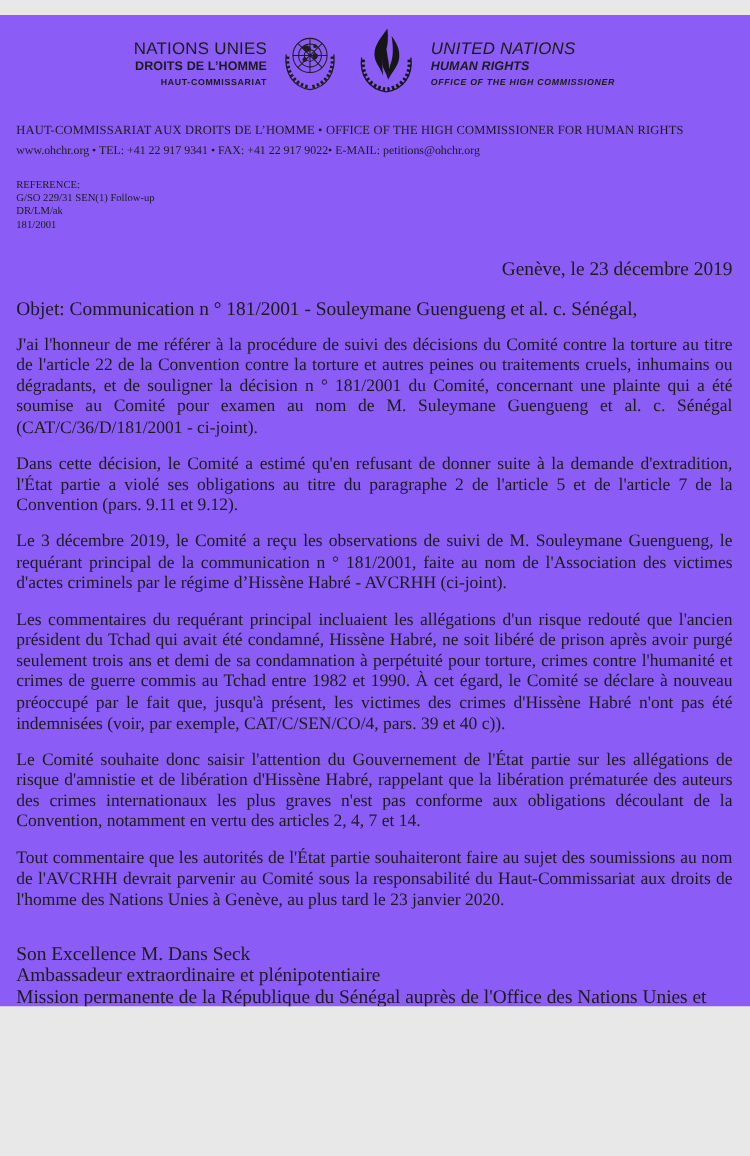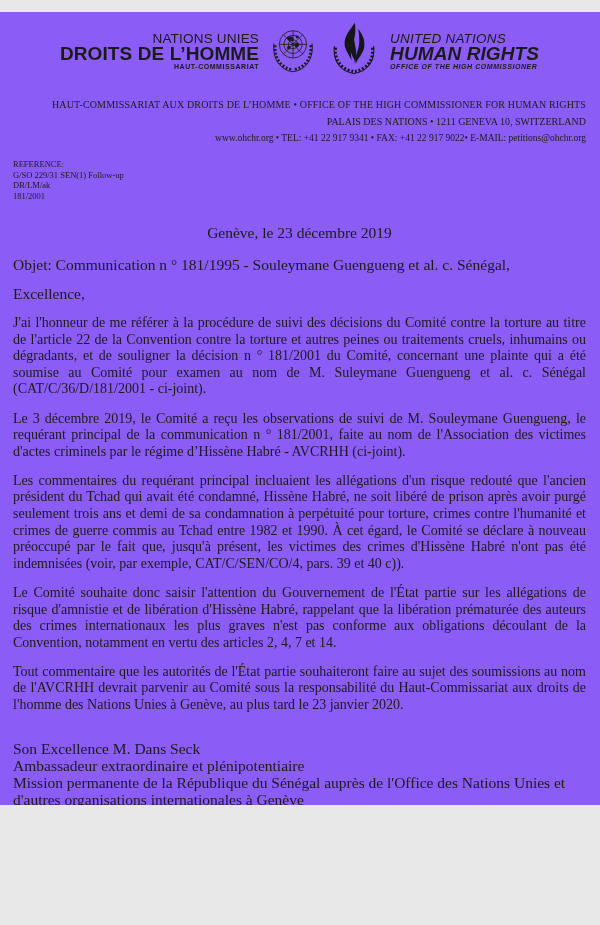--- a/index.html
+++ b/index.html
@@ -7,33 +7,33 @@
     width:600px; height:793px; margin:12px auto; background:#8b5cf6;
     position:relative; box-sizing:border-box; padding:8px 14px 0 13px;
     color:#1c1c1c; font-family:"Liberation Serif", serif; overflow:hidden;
   }
   
   .logo-row { display:flex; justify-content:center; align-items:flex-start; gap:9px; margin-top:2px; height:62px; }
   .wordmark { font-family:"Liberation Sans", sans-serif; color:#1b1b1b; padding-top:9px; white-space:nowrap; }
   .wordmark.left  { text-align:right; }
   .wordmark.right { text-align:left;font-style:italic; }
   .wm-l1 { font-size:13.5px; font-weight:400; letter-spacing:.2px; line-height:15px; }
-  .wm-l2 { font-size:19px; font-weight:700; letter-spacing:.1px; line-height:15px; }
+  .wm-l2 { font-size:10px; font-weight:700; letter-spacing:.1px; line-height:15px; }
   .wm-l3 { font-size:7px;   font-weight:700; letter-spacing:.55px; line-height:9px; margin-top:1px; }
   .emblem svg { display:block; }
-  .address { text-align:right; margin-top:15px; line-height:11px; }
+  .address { text-align:left; margin-top:15px; line-height:11px; }
   .addr1 { font-size:10px;  letter-spacing:.15px; }
   .addr2 { font-size:10px;  margin-top:6px; }
   .addr3 { font-size:9.5px; margin-top:6px; }
   
   .refblock { margin-top:15px; font-size:8.5px; line-height:10.5px; }
   .refrow { display:flex;flex-direction:column; }
   .reflabel { width:56px; flex:none; }
   
-  .dateline { text-align:center; font-size:15.5px; margin-top:23px; line-height:17px; }
+  .dateline { text-align:right; font-size:15.5px; margin-top:23px; line-height:17px; }
   .subject  { margin-top:15px; font-size:15.5px; line-height:17px; }
   .subject .case { }
   .salutation { margin-top:13px; font-size:15.5px; line-height:16.6px; }
   .body-text p { font-size:14px; line-height:16.6px; text-align:justify; margin:12.5px 0 0 0; }
   .recipient { margin-top:26px; font-size:15.5px; line-height:17px; }
   .recipient div { max-width:560px; }
 </style>
 </head>
 <body>
 
@@ -91,45 +91,44 @@
 
     <div class="wordmark right">
       <div class="wm-l1">UNITED NATIONS</div>
       <div class="wm-l2">HUMAN RIGHTS</div>
       <div class="wm-l3">OFFICE OF THE HIGH COMMISSIONER</div>
     </div>
   </div>
 
   <div class="address">
     <div class="addr1">HAUT-COMMISSARIAT AUX DROITS DE L’HOMME • OFFICE OF THE HIGH COMMISSIONER FOR HUMAN RIGHTS</div>
-    <div class="addr2">PALAIS DES NATIONS • 1211 GENEVA 10, SWITZERLAND</div>
     <div class="addr3">www.ohchr.org • TEL: +41 22 917 9341 • FAX: +41 22 917 9022• E-MAIL: petitions@ohchr.org</div>
   </div>
 
   <div class="refblock">
     <div class="refrow">
       <span class="reflabel">REFERENCE:</span>
       <span>G/SO 229/31 SEN(1)  Follow-up</span>
     </div>
     <div class="refrow">
       <span class="reflabel">DR/LM/ak</span>
       <span>181/2001</span>
     </div>
   </div>
 
   <div class="dateline">Genève, le 23 décembre 2019</div>
 
   <div class="subject">
-    <div><span>Objet: Communication n ° 181/1995 - </span><span class="case">Souleymane Guengueng et al. c. Sénégal,</span></div>
+    <div><span>Objet: Communication n ° 181/2001 - </span><span class="case">Souleymane Guengueng et al. c. Sénégal,</span></div>
   </div>
 
-  <div class="salutation">Excellence,</div>
 
   <div class="body-text">
     <p>J'ai l'honneur de me référer à la procédure de suivi des décisions du Comité contre la torture au titre de l'article 22 de la Convention contre la torture et autres peines ou traitements cruels, inhumains ou dégradants, et de souligner la décision n ° 181/2001 du Comité, concernant une plainte qui a été soumise au Comité pour examen au nom de M. Suleymane Guengueng et al. c. Sénégal (CAT/C/36/D/181/2001 - ci-joint).</p>
+    <p>Dans cette décision, le Comité a estimé qu'en refusant de donner suite à la demande d'extradition, l'État partie a violé ses obligations au titre du paragraphe 2 de l'article 5 et de l'article 7 de la Convention (pars. 9.11 et 9.12).</p>
     <p>Le 3 décembre 2019, le Comité a reçu les observations de suivi de M. Souleymane Guengueng, le requérant principal de la communication n ° 181/2001, faite au nom de l'Association des victimes d'actes criminels par le régime d’Hissène Habré - AVCRHH (ci-joint).</p>
     <p>Les commentaires du requérant principal incluaient les allégations d'un risque redouté que l'ancien président du Tchad qui avait été condamné, Hissène Habré, ne soit libéré de prison après avoir purgé seulement trois ans et demi de sa condamnation à perpétuité pour torture, crimes contre l'humanité et crimes de guerre commis au Tchad entre 1982 et 1990. À cet égard, le Comité se déclare à nouveau préoccupé par le fait que, jusqu'à présent, les victimes des crimes d'Hissène Habré n'ont pas été indemnisées (voir, par exemple, CAT/C/SEN/CO/4, pars. 39 et 40 c)).</p>
     <p>Le Comité souhaite donc saisir l'attention du Gouvernement de l'État partie sur les allégations de risque d'amnistie et de libération d'Hissène Habré, rappelant que la libération prématurée des auteurs des crimes internationaux les plus graves n'est pas conforme aux obligations découlant de la Convention, notamment en vertu des articles 2, 4, 7 et 14.</p>
     <p>Tout commentaire que les autorités de l'État partie souhaiteront faire au sujet des soumissions au nom de l'AVCRHH devrait parvenir au Comité sous la responsabilité du Haut-Commissariat aux droits de l'homme des Nations Unies à Genève, au plus tard le 23 janvier 2020.</p>
   </div>
 
   <div class="recipient">
     <div>Son Excellence M. Dans Seck</div>
     <div>Ambassadeur extraordinaire et plénipotentiaire</div>
     <div>Mission permanente de la République du Sénégal auprès de l'Office des Nations Unies et d'autres organisations internationales à Genève</div>

